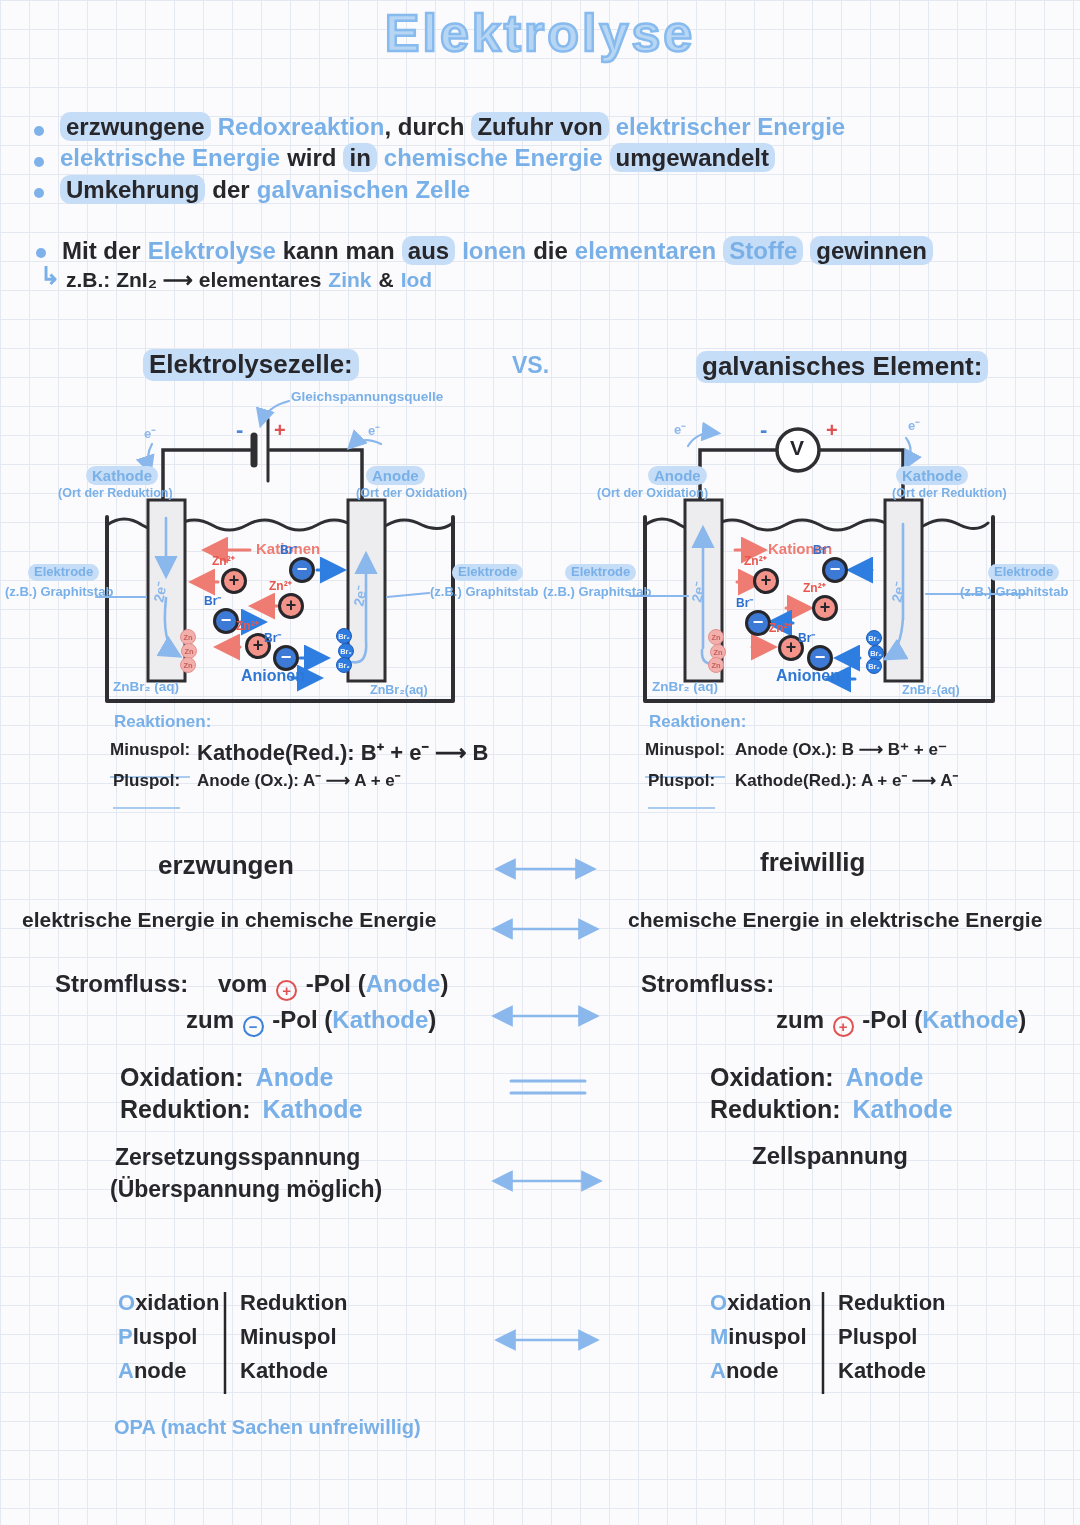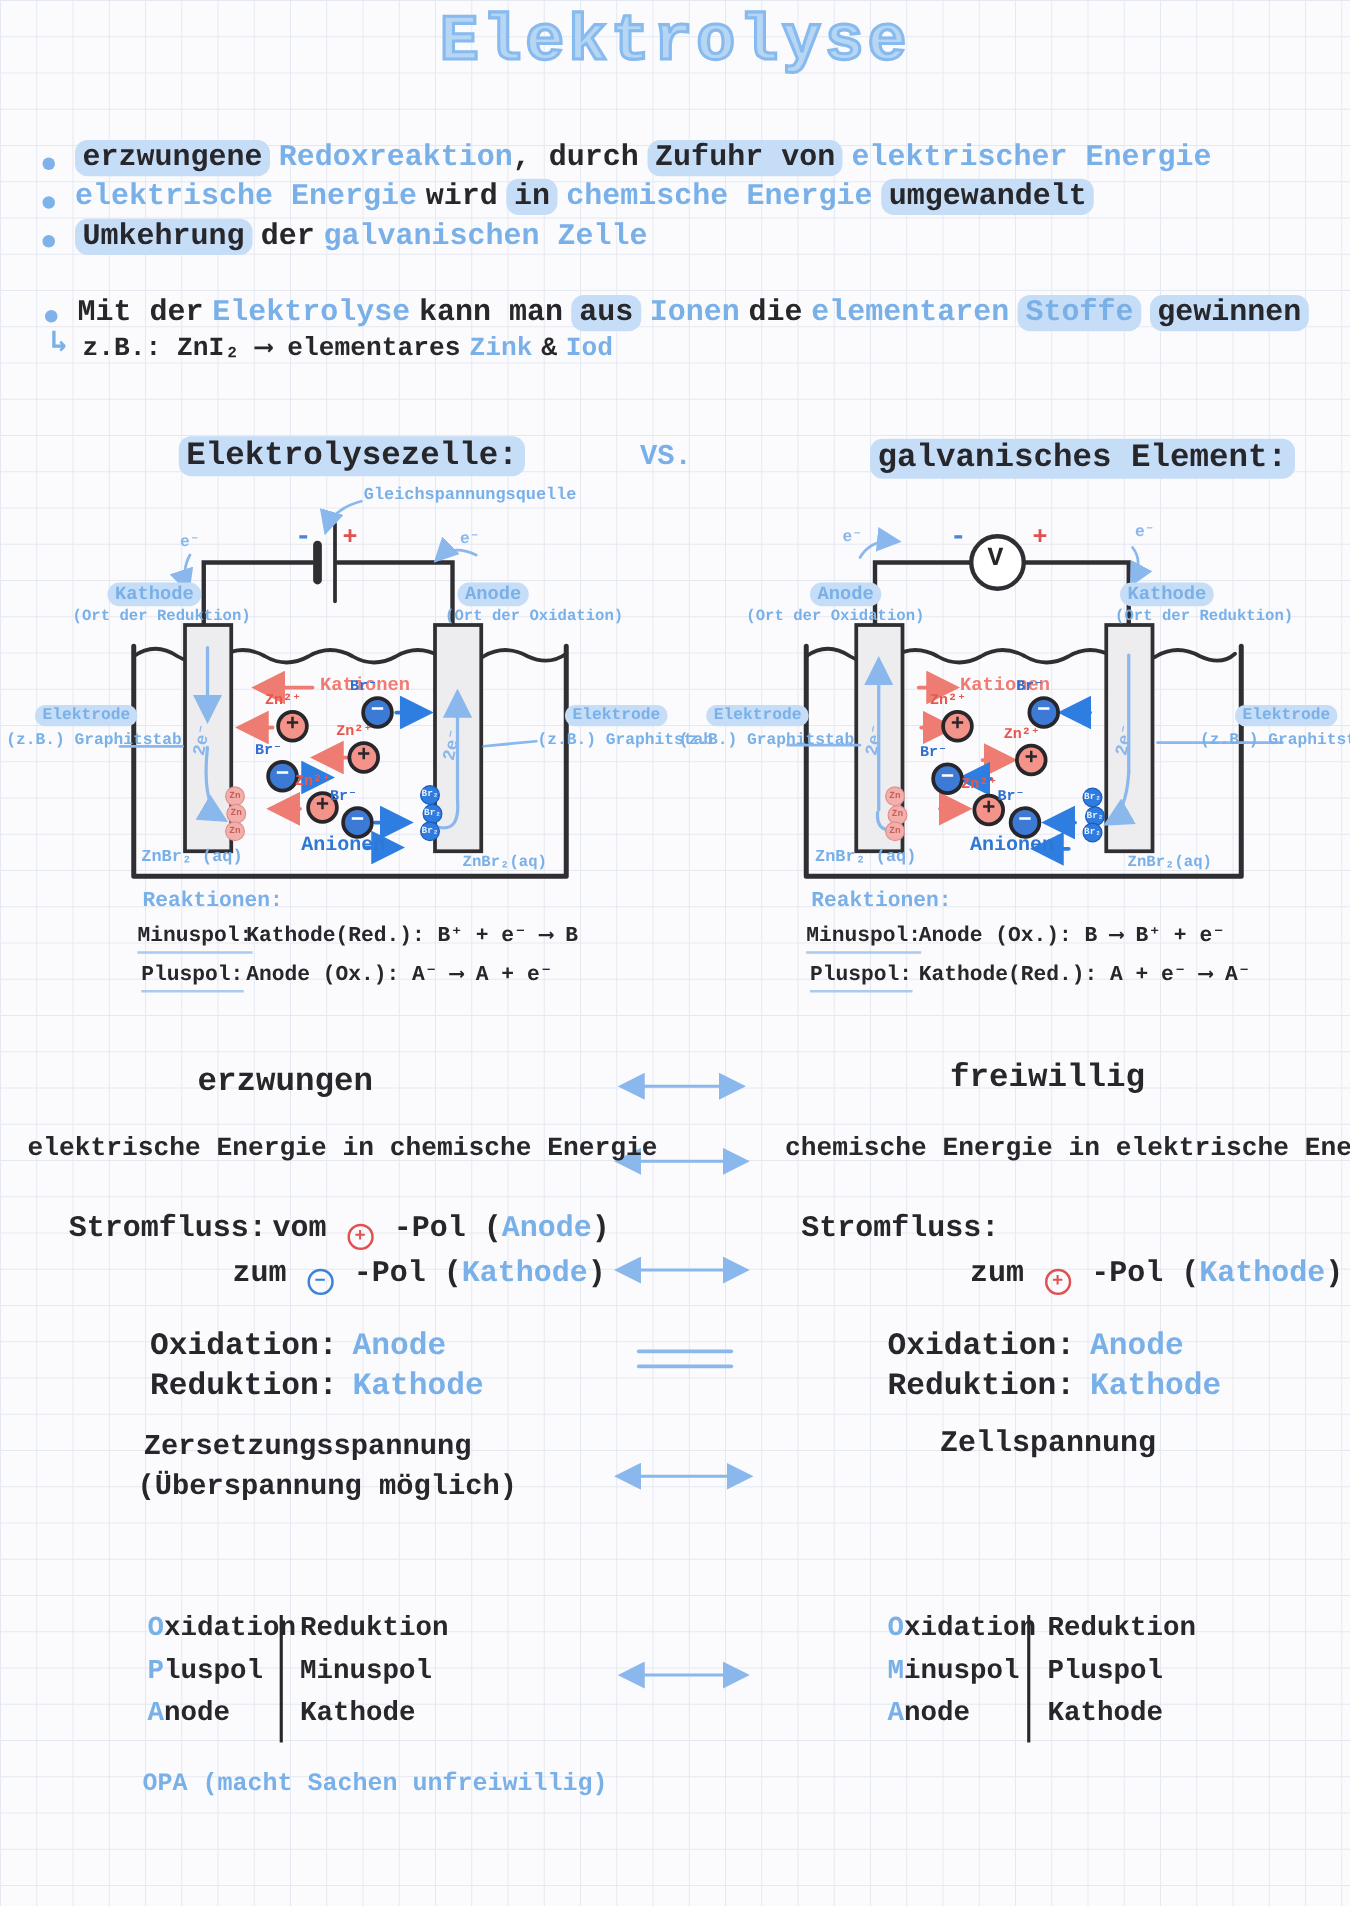--- a/index.html
+++ b/index.html
@@ -1,33 +1,33 @@
 <!DOCTYPE html>
 <html><head>
 <meta charset="utf-8">
 <style>
   html,body{margin:0;padding:0;background:#fbfbfd;}
   .sheet{position:relative;width:1080px;height:1525px;overflow:hidden;
-    font-family:Liberation Mono, monospace;
+    font-family:Liberation Sans, sans-serif;
     background-color:#fbfbfd;
     background-image:linear-gradient(#e4e8f1 1px,transparent 1px),
                      linear-gradient(90deg,#e4e8f1 1px,transparent 1px);
     background-size:29px 29px;}
   svg.art{position:absolute;left:0;top:0;z-index:1;}
   .t{position:absolute;white-space:nowrap;z-index:2;line-height:1.15;}
   .k{color:#26262b;font-weight:600;}
   .b{color:#79b0e8;font-weight:600;}
   .r{color:#ee7c72;font-weight:700;}
   .bd{color:#2e77d4;font-weight:700;}
   .lb{color:#8ab7ec;font-weight:700;}
   .red{color:#e05252;font-weight:700;}
   .blu{color:#4a86d8;font-weight:700;}
   .hl{background:#c6ddf7;border-radius:10px;padding:1px 6px;}
   .ml{margin-left:7px;}
-  .ul{border-bottom:2.5px solid #a9cbf0;padding-bottom:1px;}
+  .ul{border-bottom:2.5px solid #a9cbf0;padding-bottom:16px;}
   .pagetitle{font-size:52px;font-weight:800;color:#b7d6f4;letter-spacing:3px;
     -webkit-text-stroke:2.5px #87baee;}
   .bullet{width:10px;height:10px;border-radius:50%;background:#7fb2ea;z-index:2;position:absolute;}
   .bl{font-size:24px;}
   .ion{position:absolute;width:26px;height:26px;border-radius:50%;
     border:3px solid #26262b;display:flex;align-items:center;justify-content:center;
     font-weight:800;z-index:3;box-sizing:border-box;}
   .ion.cat{background:#f4938a;color:#26262b;font-size:18px;}
   .ion.an{background:#3d7ad6;color:#fff;font-size:18px;}
   .ion .lbl{position:absolute;top:-19px;left:-12px;font-size:12px;font-weight:800;}
@@ -226,21 +226,21 @@
 
   <div class="dep zn" style="left:180px;top:629px">Zn</div>
   <div class="dep zn" style="left:181px;top:643px">Zn</div>
   <div class="dep zn" style="left:180px;top:657px">Zn</div>
   <div class="dep br" style="left:336px;top:628px">Br₂</div>
   <div class="dep br" style="left:338px;top:643px">Br₂</div>
   <div class="dep br" style="left:336px;top:657px">Br₂</div>
 
   <div class="t b" style="left:114px;top:712px;font-size:17px">Reaktionen:</div>
   <div class="t k ul" style="left:110px;top:740px;font-size:17px">Minuspol:</div>
-  <div class="t k" style="left:197px;top:740px;font-size:17px">Kathode(Red.): B⁺ + e⁻ ⟶ B</div>
+  <div class="t k" style="left:197px;top:740px;font-size:22px">Kathode(Red.): B⁺ + e⁻ ⟶ B</div>
   <div class="t k ul" style="left:113px;top:771px;font-size:17px">Pluspol:</div>
   <div class="t k" style="left:197px;top:771px;font-size:17px">Anode (Ox.): A⁻ ⟶ A + e⁻</div>
 
   <div class="t k" style="left:790px;top:436px;font-size:21px;font-weight:800">V</div>
   <div class="t blu" style="left:760px;top:417px;font-size:22px">-</div>
   <div class="t red" style="left:826px;top:419px;font-size:20px">+</div>
   <div class="t lb" style="left:674px;top:423px;font-size:13px">e⁻</div>
   <div class="t lb" style="left:908px;top:419px;font-size:13px">e⁻</div>
   <div class="t b hl" style="left:648px;top:466px;font-size:15px">Anode</div>
   <div class="t b" style="left:597px;top:486px;font-size:12.5px">(Ort der Oxidation)</div>

